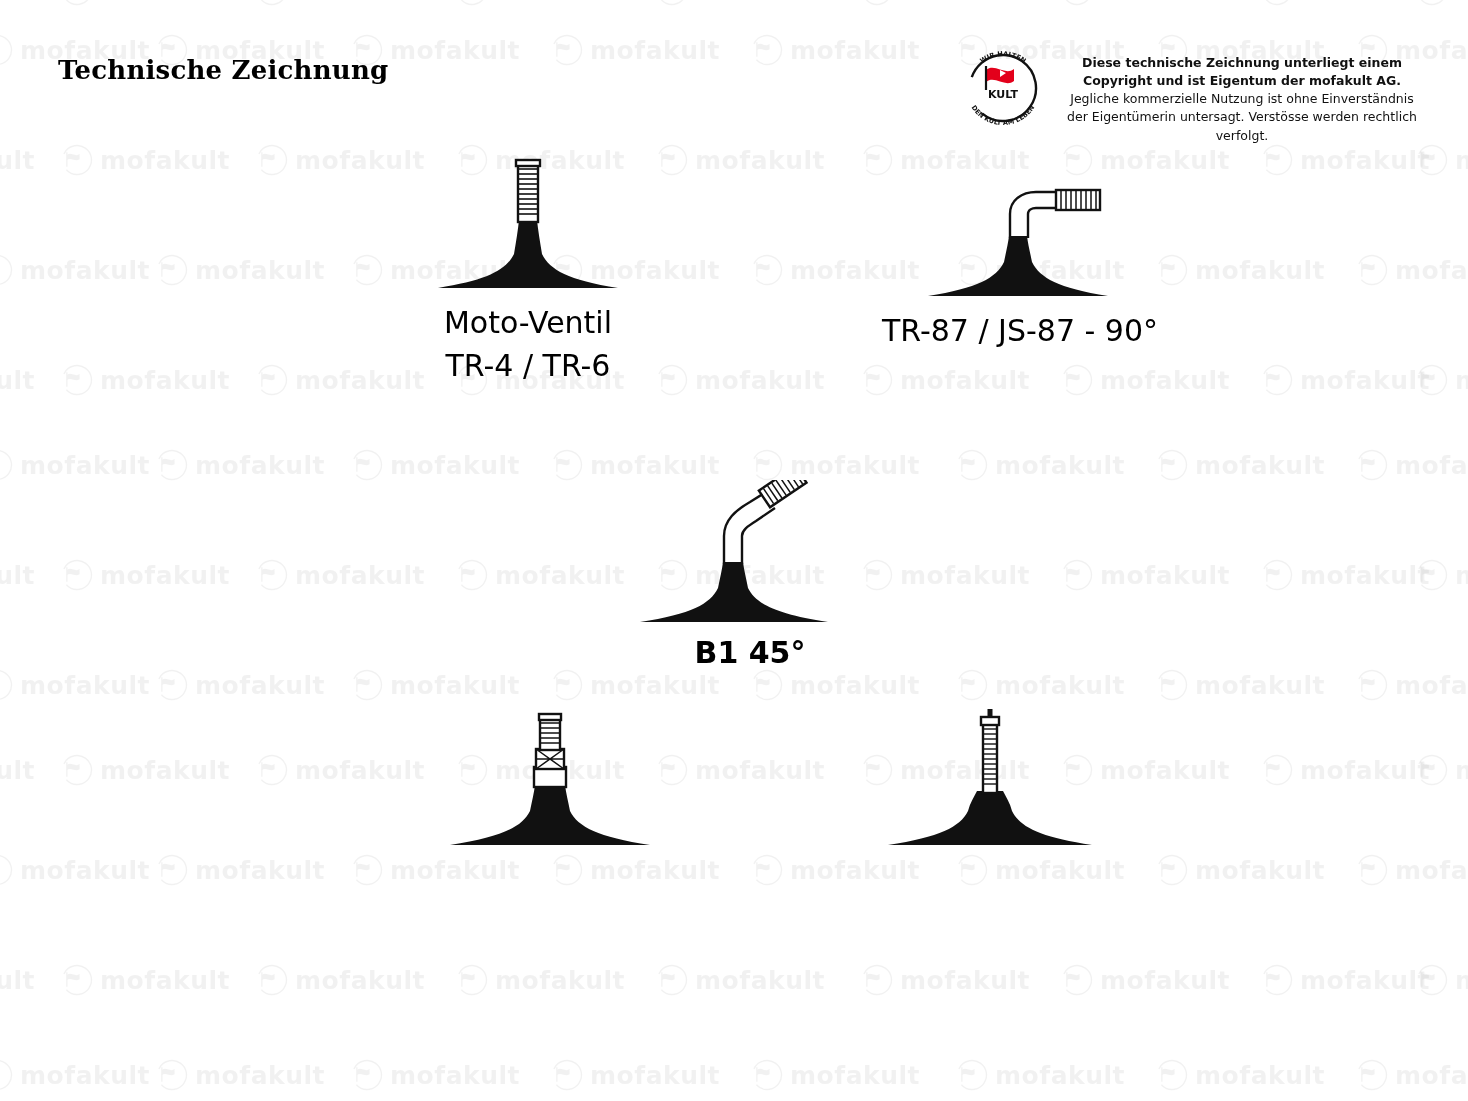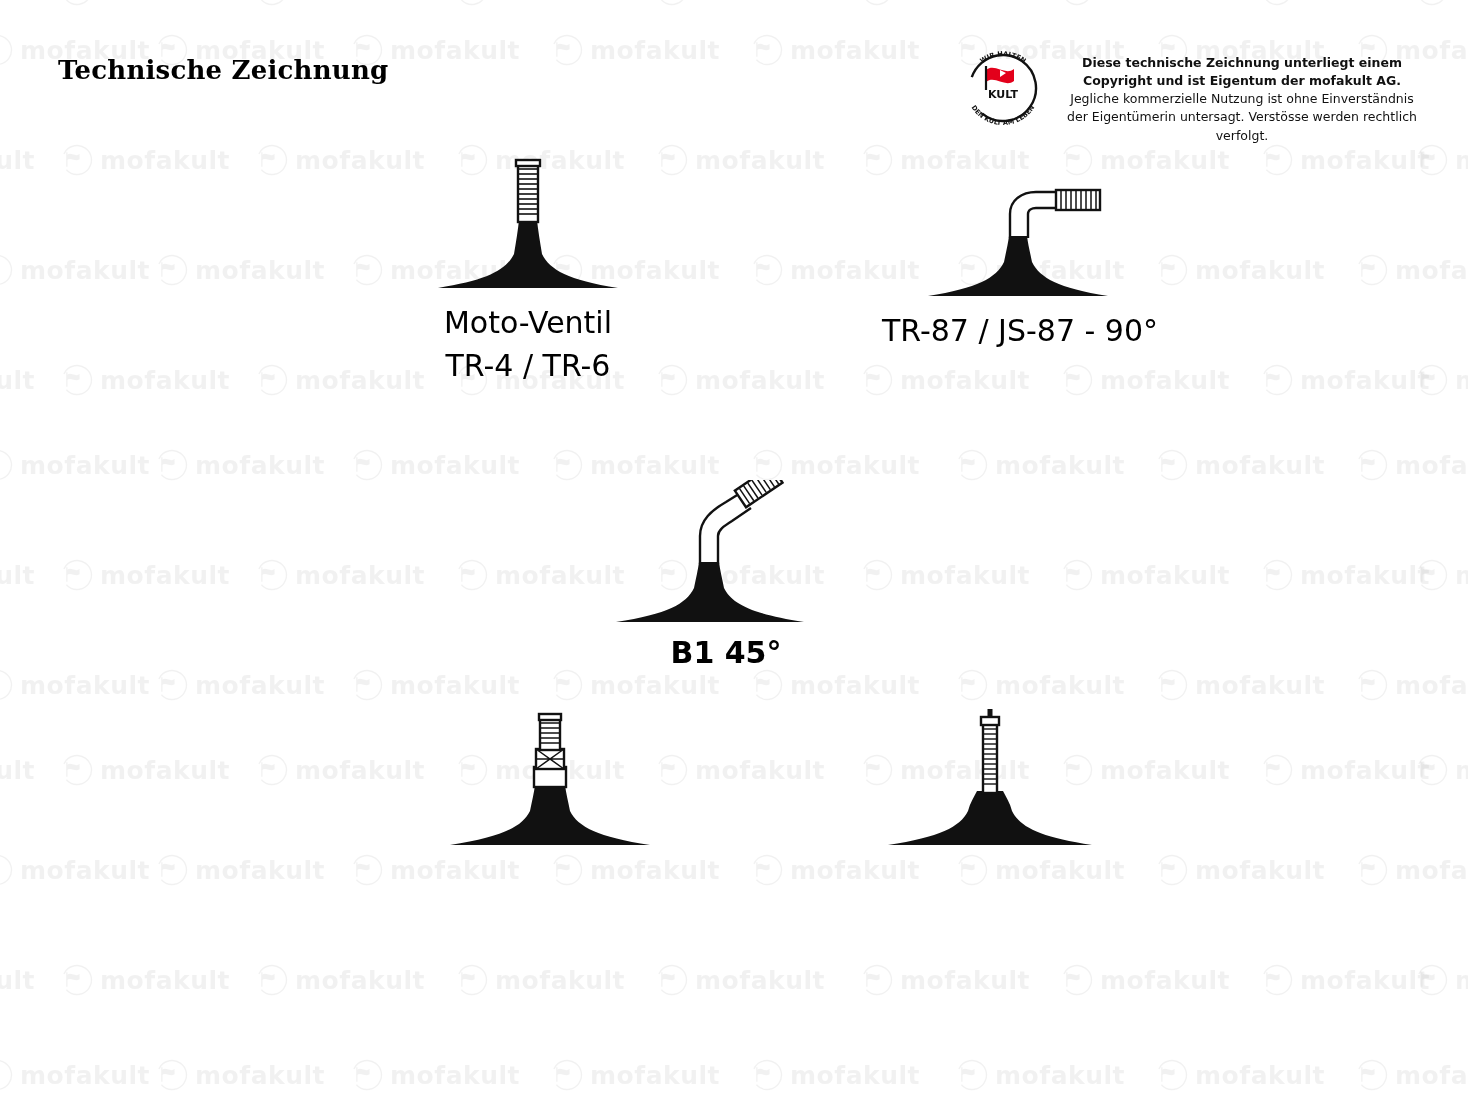--- a/index.html
+++ b/index.html
@@ -99,21 +99,21 @@
     color: #000;
     white-space: nowrap;
   }
   .valve-labels div.bold {
     font-weight: bold;
   }
 
   
   #grp-av   { left: 248px; top: 150px; width: 560px; }
   #grp-b4   { left: 740px; top: 178px; width: 560px; }
-  #grp-b1   { left: 446px; top: 480px; width: 560px; }
+  #grp-b1   { left: 470px; top: 480px; width: 560px; }
   #grp-dv   { left: 250px; top: 705px; width: 600px; }
   #grp-sv   { left: 690px; top: 705px; width: 600px; }
 </style>
 </head>
 <body>
 
 <div id="page">
 
   <div id="watermarks">
       <div class="wm" style="left: -30px; top: -10px;">

